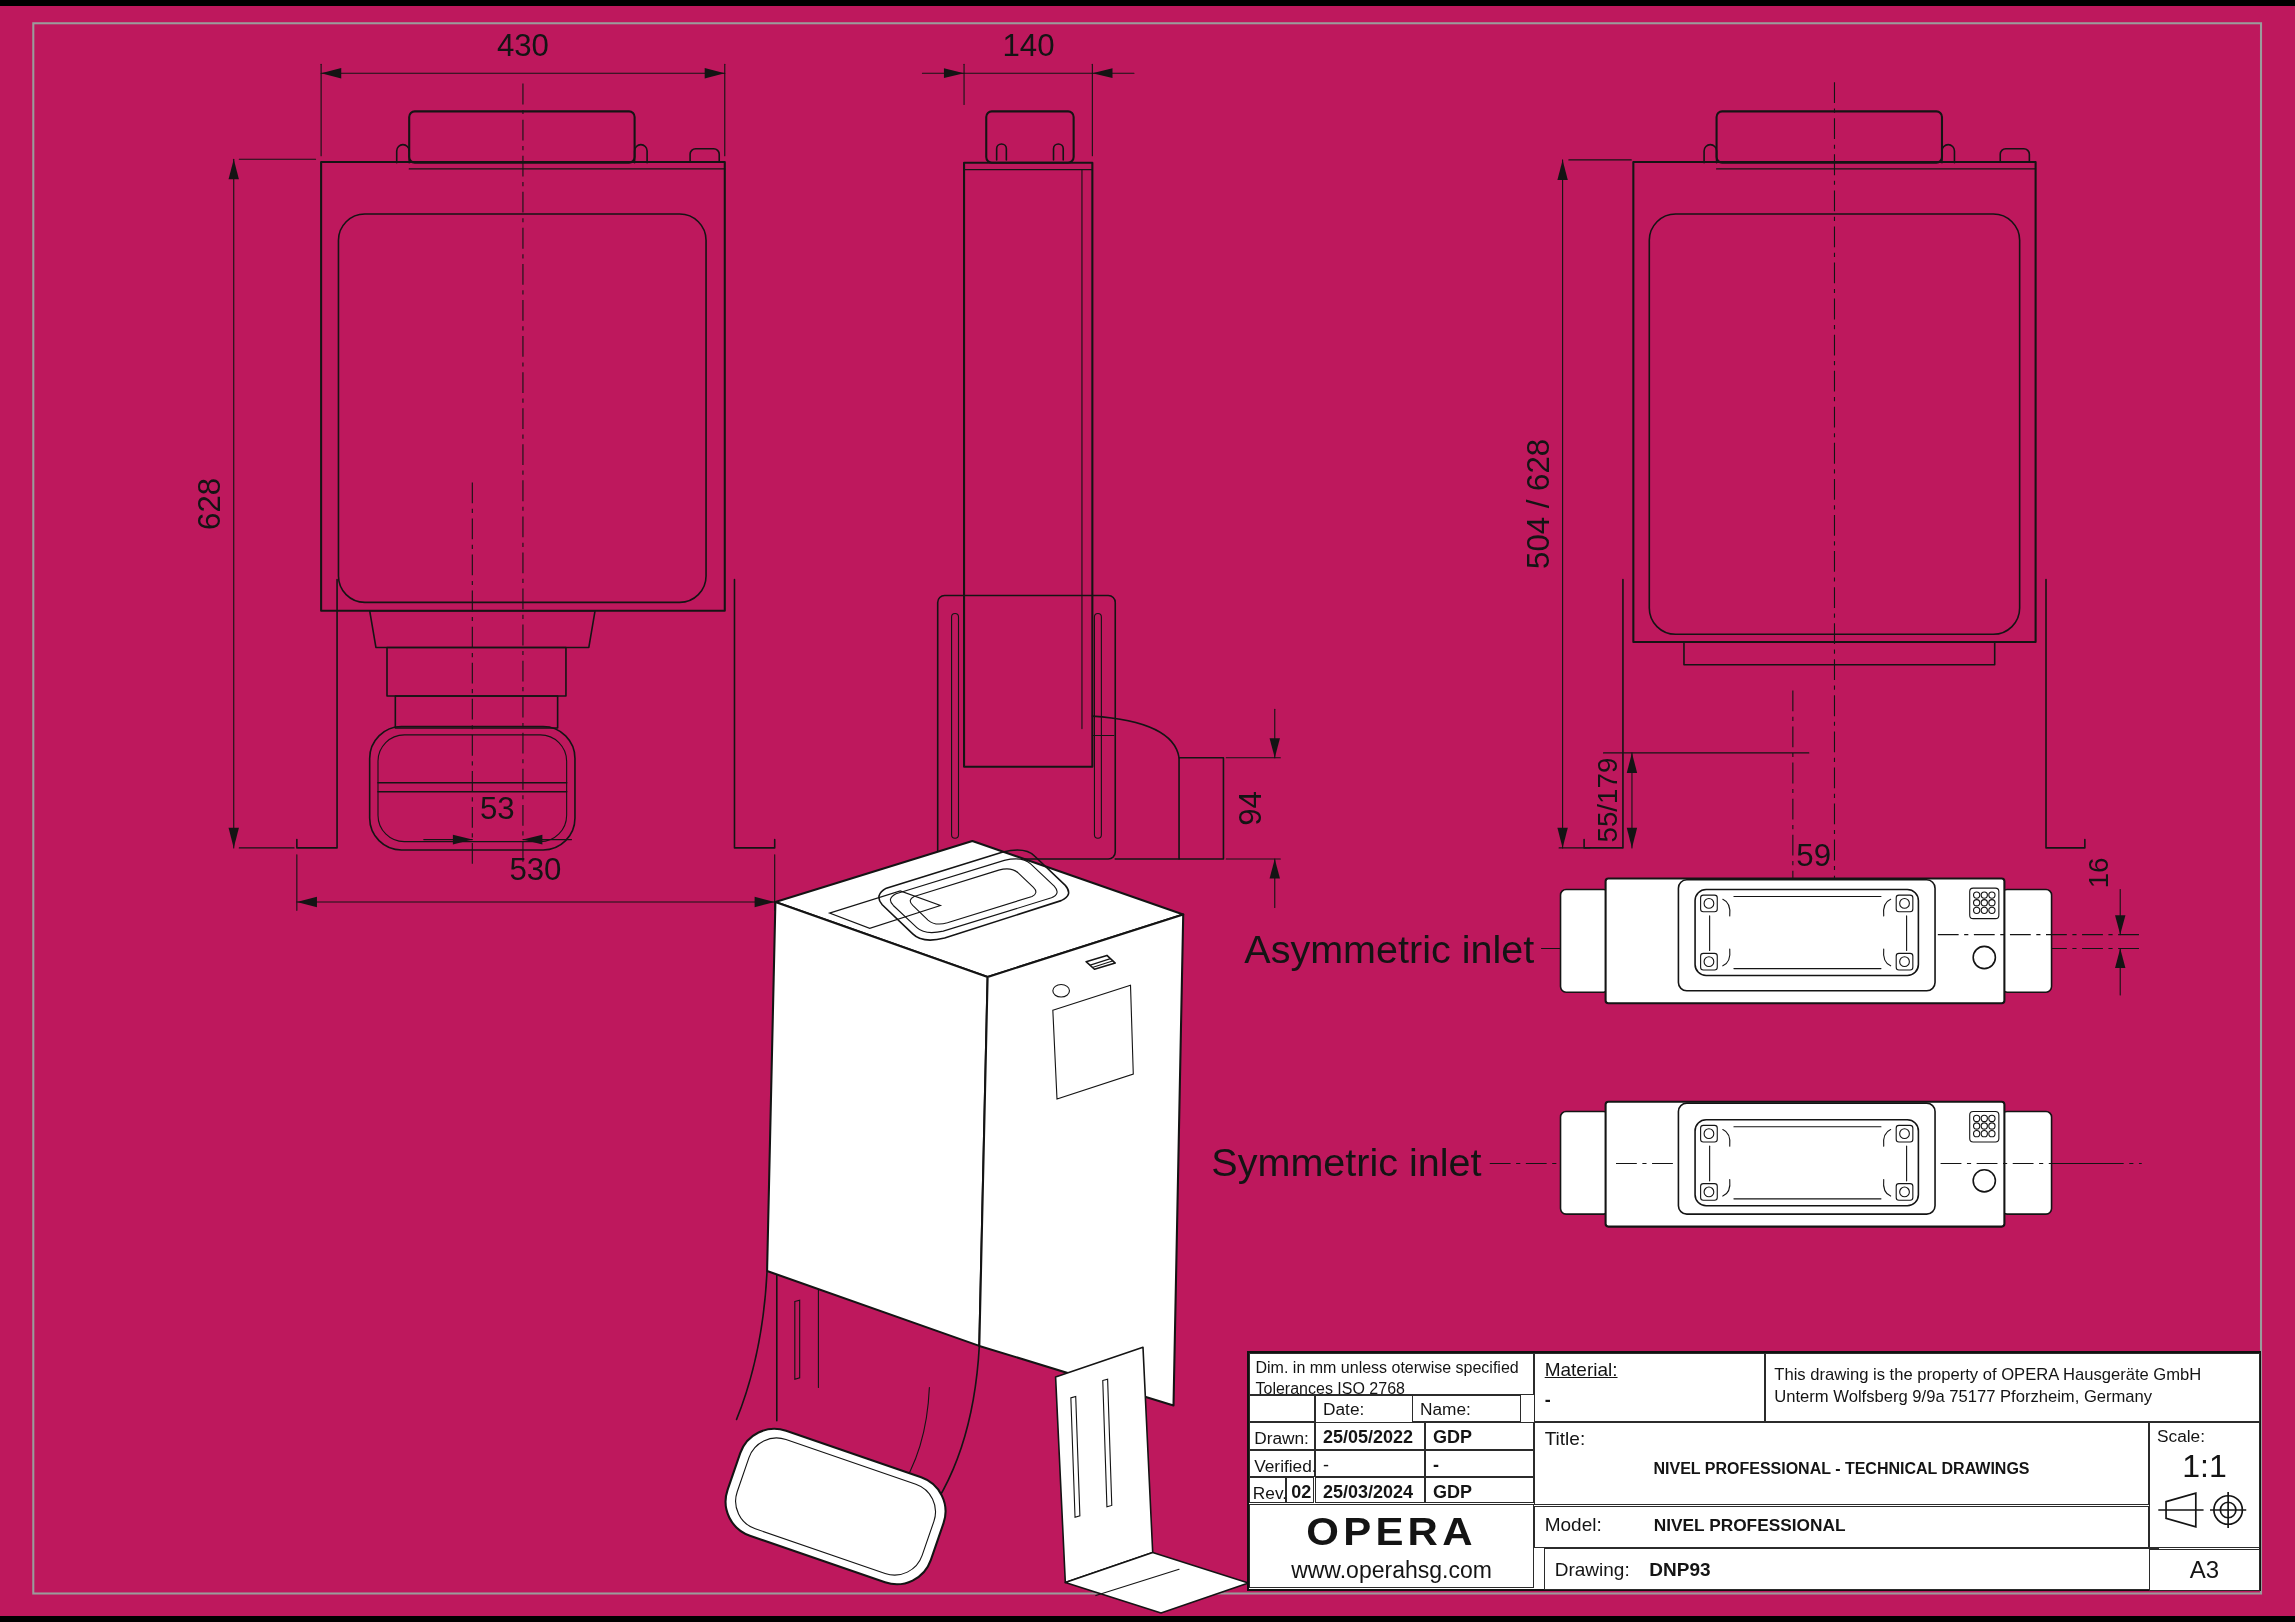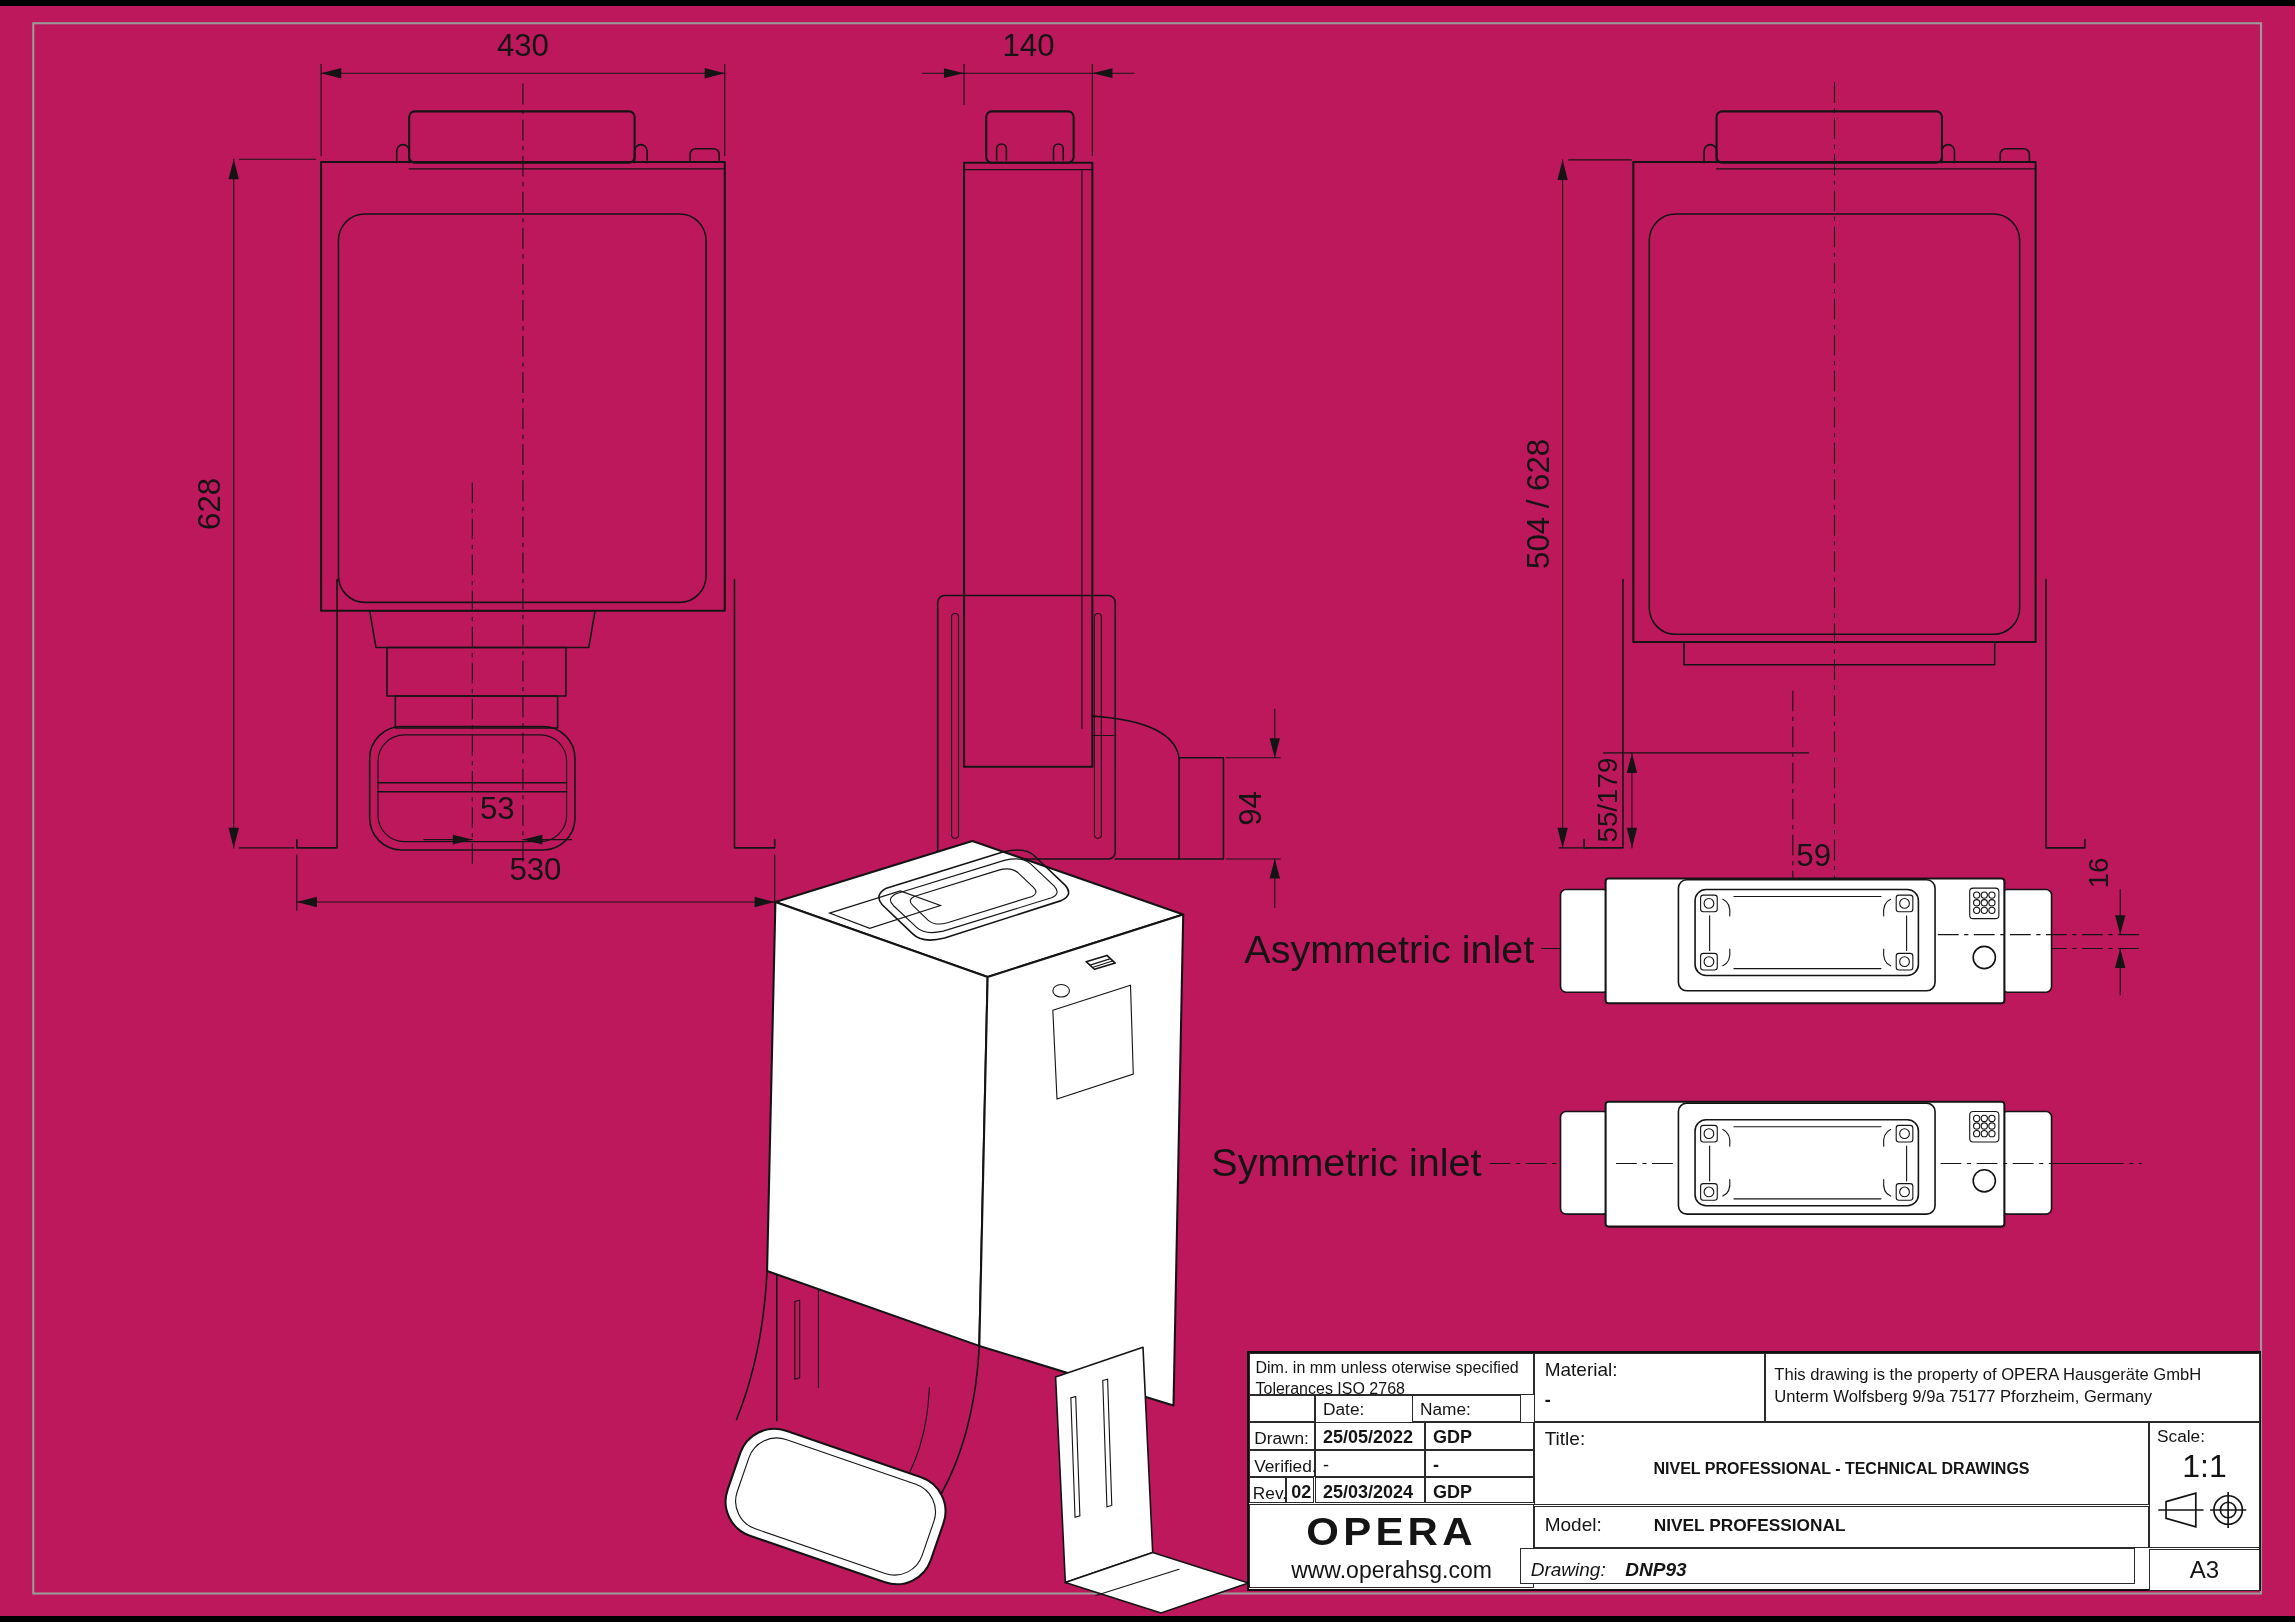--- a/index.html
+++ b/index.html
@@ -340,21 +340,21 @@
   </div>
   <div class="cell val" style="left:176px;top:124px;width:109px;height:26px;padding:4.2px 7px;">
     <span>GDP</span>
   </div>
   <div class="cell" style="left:0;top:151px;width:285px;height:84px;display:flex;flex-direction:column;align-items:center;justify-content:center;">
     <div id="logo-word">OPERA</div>
     <div id="logo-url">www.operahsg.com</div>
   </div>
 
   <div class="cell" style="left:285px;top:0;width:231px;height:69px;padding:5.5px 9.7px;">
-    <div class="lbl" style="font-size:19px;">Material:</div>
+    <div class="lbl" style="font-size:19px;text-decoration:underline;">Material:</div>
     <div class="val" style="margin-top:9.7px;">-</div>
   </div>
   <div class="cell small2" style="left:516px;top:0;width:495px;height:69px;padding:9.7px 8.3px;font-size:16.6px;">
     <div>This drawing is the property of OPERA Hausgeräte GmbH</div>
     <div>Unterm Wolfsberg 9/9a 75177 Pforzheim, Germany</div>
   </div>
   <div class="cell" style="left:285px;top:69px;width:615px;height:83px;padding:5.5px 9.7px;">
     <div class="lbl" style="font-size:19px;">Title:</div>
     <div class="val" style="font-size:16px;text-align:center;margin-top:11px;">NIVEL PROFESSIONAL - TECHNICAL DRAWINGS</div>
   </div>
@@ -369,21 +369,21 @@
         <circle cx="110" cy="35" r="22"></circle>
         <line x1="82" y1="35" x2="138" y2="35"></line>
         <line x1="110" y1="7" x2="110" y2="63"></line>
       </g>
     </svg>
   </div>
   <div class="cell" style="left:285px;top:153px;width:615px;height:42px;padding:8.3px 9.7px;">
     <span class="lbl" style="font-size:19px;">Model:</span>
     <span class="val" style="font-size:17.3px;margin-left:49px;">NIVEL PROFESSIONAL</span>
   </div>
-  <div class="cell" style="left:271px;top:195px;width:615px;height:36px;padding:9.7px 9.7px;font-style:italic;">
+  <div class="cell" style="left:295px;top:195px;width:615px;height:42px;padding:9.7px 9.7px;">
     <span class="lbl" style="font-size:19px;">Drawing:</span>
     <span class="val" style="font-size:19px;margin-left:16.6px;">DNP93</span>
   </div>
   <div class="cell ctr" style="left:900px;top:196px;width:111px;height:42px;font-size:24px;">
     <span>A3</span>
   </div>
 </div>
 
 </div>
 

